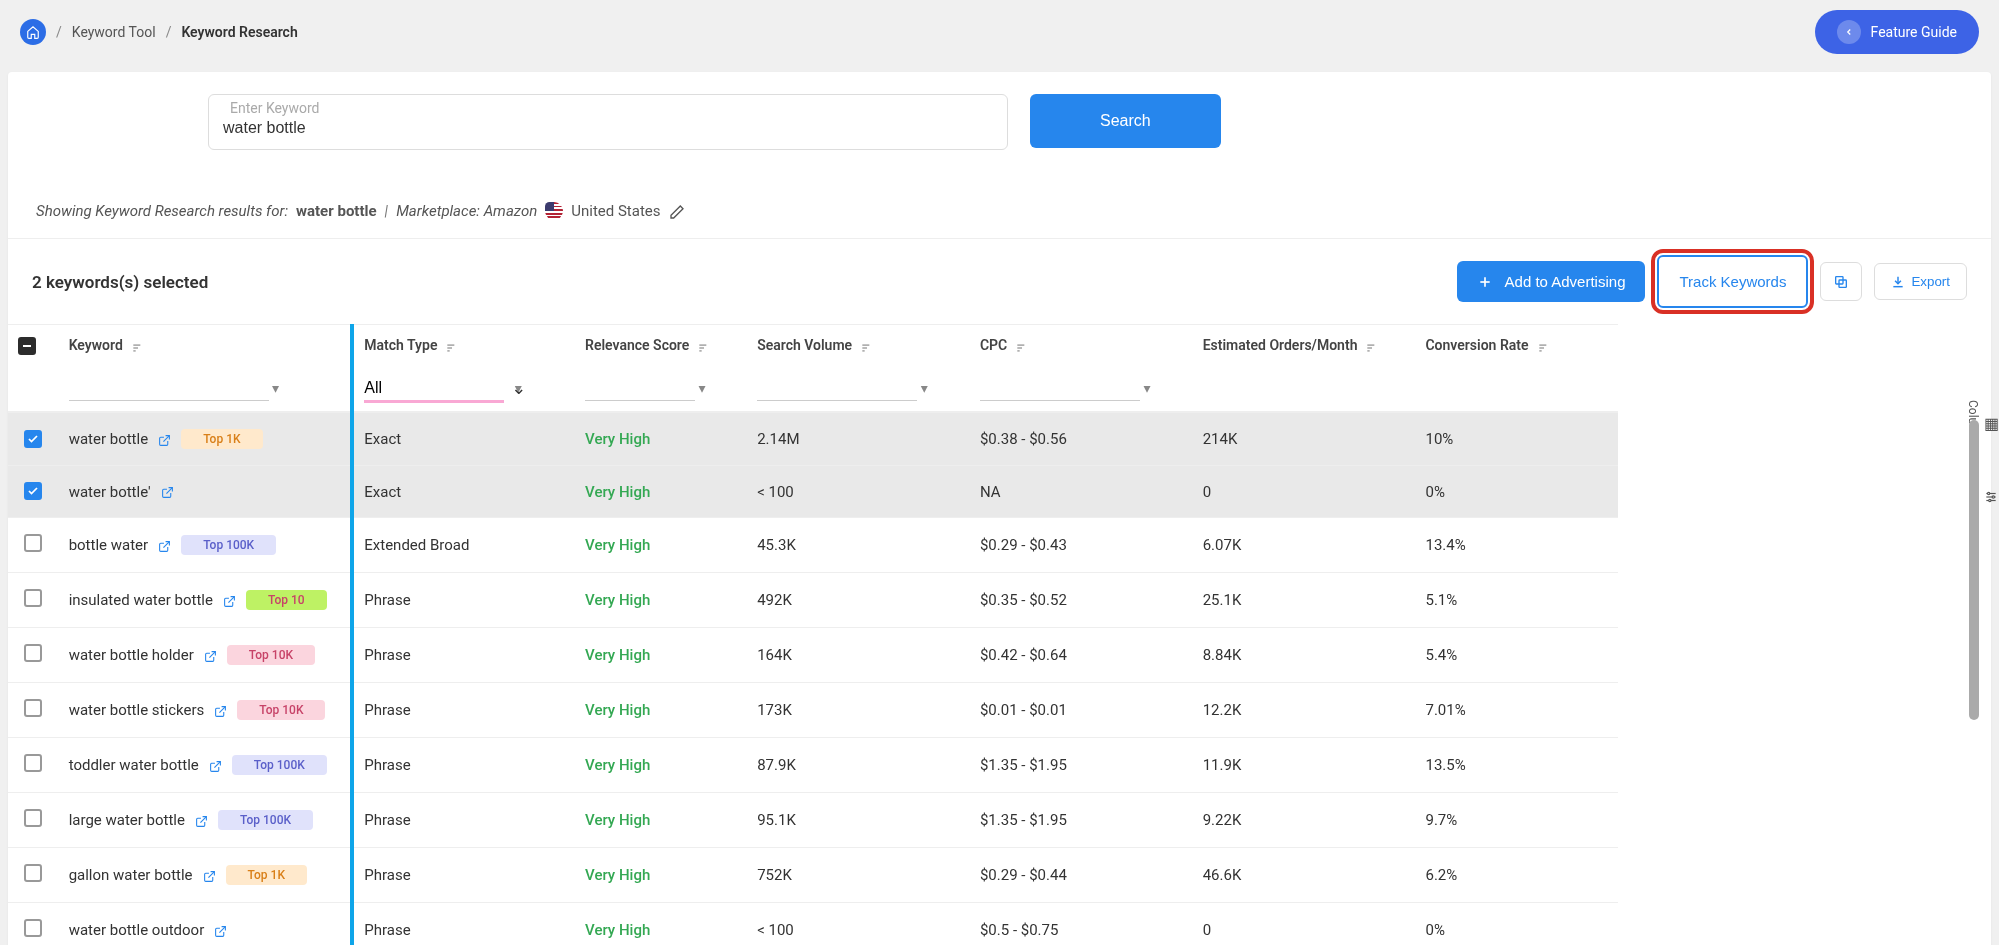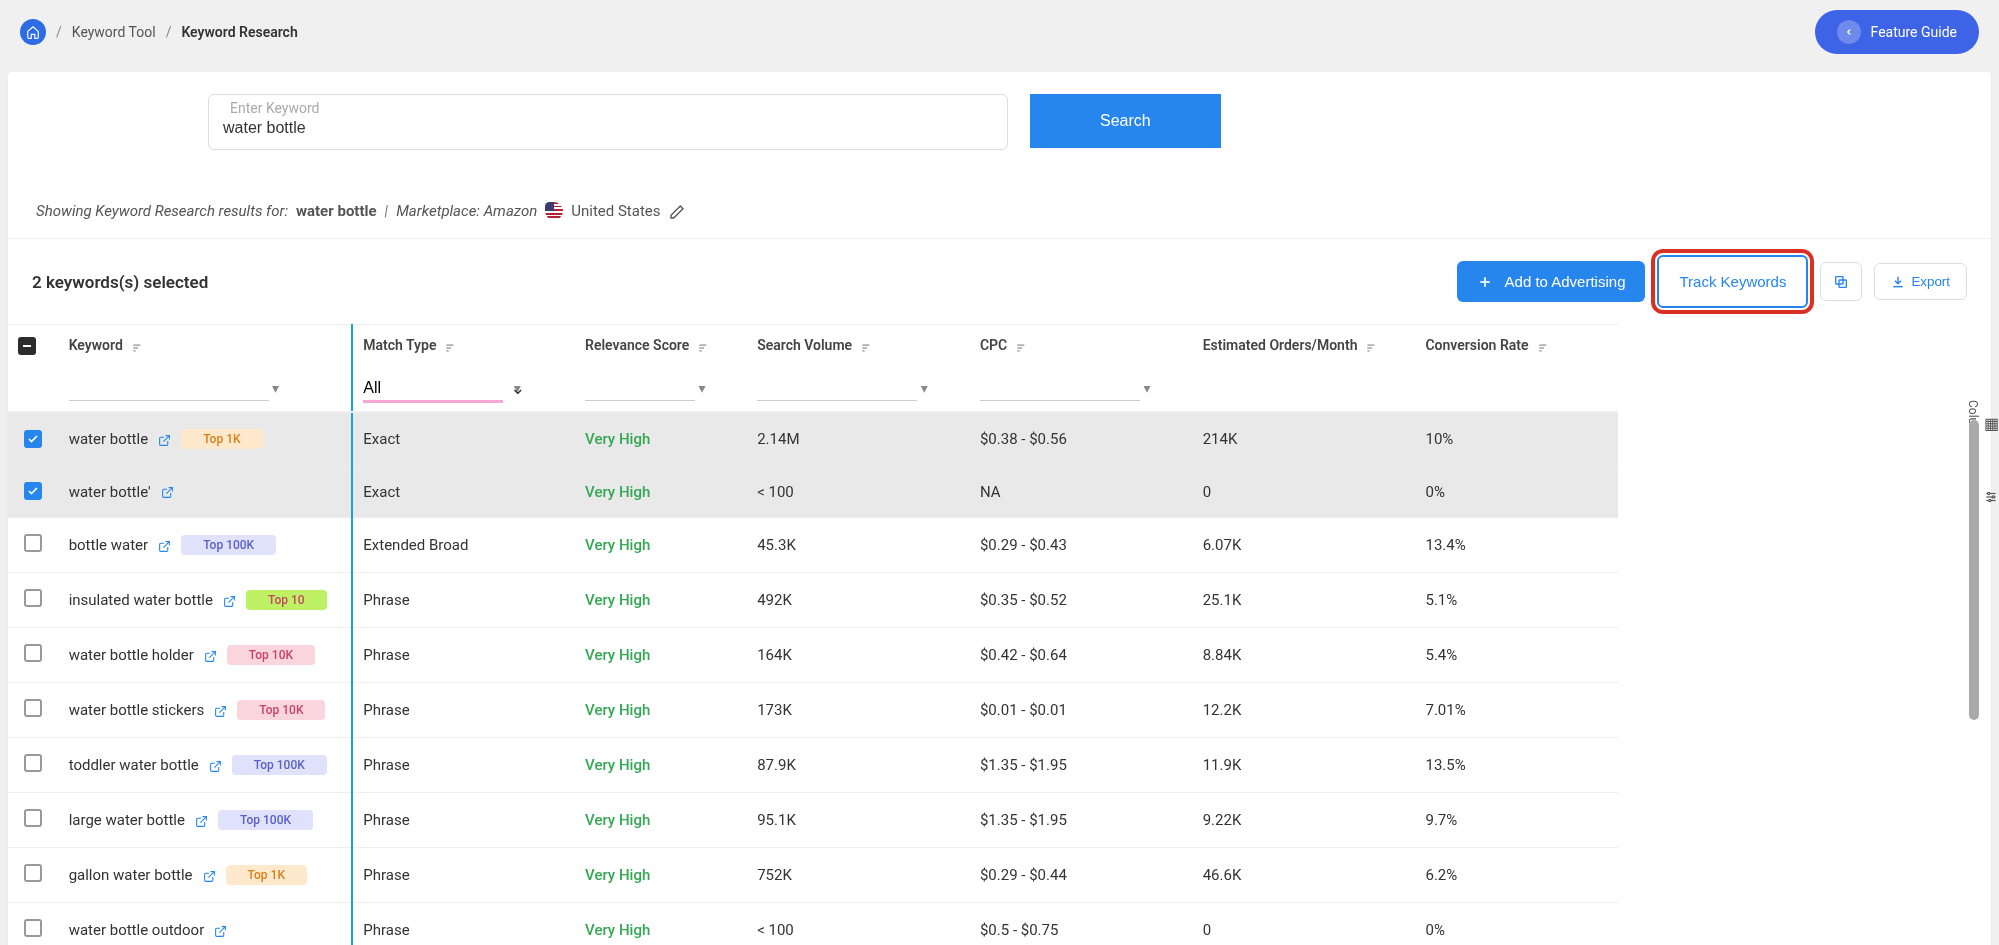--- a/index.html
+++ b/index.html
@@ -10,40 +10,40 @@
 .breadcrumb-sep { color: #888; }
 .breadcrumb-link { color: #555; }
 .breadcrumb-cur { color: #333; font-weight: 600; }
 .feature-guide { background: #3d63e6; color: white; padding: 10px 22px; border-radius: 24px; display: flex; align-items: center; gap: 10px; cursor: pointer; }
 .fg-circle { width: 24px; height: 24px; border-radius: 50%; background: rgba(255,255,255,0.25); display: flex; align-items: center; justify-content: center; }
 .main-panel { background: #fff; margin: 8px; border-radius: 4px; box-shadow: 0 1px 3px rgba(0,0,0,0.05); }
 .search-row { padding: 22px 40px 40px 200px; display: flex; gap: 22px; align-items: flex-start; }
 .search-wrap { position: relative; width: 800px; }
 .search-box { width: 100%; border: 1px solid #ddd; border-radius: 6px; padding: 24px 14px 12px 14px; font-size: 16px; color: #333; }
 .search-label { position: absolute; top: 6px; left: 22px; font-size: 14px; color: #aaa; text-align: center; }
-.search-btn { background: #2686ed; color: #fff; border: none; padding: 18px 70px; border-radius: 0; font-size: 16px; cursor: pointer; }
+.search-btn { background: #2686ed; color: #fff; border: none; padding: 18px 70px; border-radius: 6px; font-size: 16px; cursor: pointer; }
 .results-text { padding: 12px 28px 18px; font-style: italic; color: #555; font-size: 15px; display: flex; align-items: center; gap: 8px; }
 .results-text .kw { font-weight: 700; font-style: normal; }
 .results-text .sep { color: #777; }
 .flag { width: 18px; height: 18px; border-radius: 50%; background: linear-gradient(#b22234 10%, #fff 10% 20%, #b22234 20% 30%, #fff 30% 40%, #b22234 40% 50%, #fff 50% 60%, #b22234 60% 70%, #fff 70% 80%, #b22234 80% 90%, #fff 90%); position: relative; display: inline-block; }
 .flag::before { content:""; position:absolute; top:0; left:0; width:9px; height:9px; background:#3c3b6e; border-top-left-radius:50%; }
 .pencil { color:#555; cursor:pointer; }
 .divider { height:1px; background:#eee; }
 .action-row { display: flex; justify-content: space-between; align-items: center; padding: 16px 24px; }
 .sel-count { font-size: 17px; font-weight: 600; }
 .action-btns { display: flex; gap: 12px; align-items: center; }
 .btn { border-radius: 6px; padding: 12px 20px; font-size: 15px; cursor: pointer; display: inline-flex; align-items: center; gap: 12px; }
 .btn-primary { background: #2686ed; color: #fff; border: none; }
 .btn-track { background: #fff; color: #2686ed; border: 2px solid #2686ed; font-weight: 500; outline: 4px solid #d93025; outline-offset: 2px; padding: 16px 20px; }
 .btn-sq { background: #fff; border: 1px solid #ddd; color: #2686ed; padding: 10px 12px; border-radius: 6px; cursor: pointer; }
 .btn-export { background:#fff; border:1px solid #ddd; color:#2686ed; display:inline-flex; gap:6px; align-items:center; padding:10px 16px; border-radius:6px; cursor:pointer; }
 .table-wrap { position: relative; width: 1610px; }
 .tbl { width: 100%; border-collapse: collapse; }
 .tbl th { text-align: left; font-size: 14px; color: #444; font-weight: 600; padding: 12px 10px; border-top: 1px solid #eee; }
-.tbl th.border-r, .tbl td.border-r { border-right: 2px solid #0ea5e9; }
+.tbl th.border-r, .tbl td.border-r { border-right: 4px solid #0ea5e9; }
 .sort-icon { color:#888; margin-left:8px; vertical-align:middle; }
 .filter-row td { padding: 8px 10px; border-bottom: 2px solid #eee; }
 .filter-input { width: 100%; max-width: 200px; border: none; border-bottom: 1px solid #ccc; background: transparent; padding: 4px 0; }
 .filter-select { width: 140px; border: none; border-bottom: 3px solid #f9a8d4; background: transparent; padding: 4px 0; font-size: 16px; appearance: none; }
 .sel-wrap { position: relative; display: inline-block; }
 .sel-arrow { position: absolute; right: -22px; top: 2px; font-size: 18px; }
 .funnel { color:#888; }
 .tbl tbody tr { border-bottom: 1px solid #eee; }
 .tbl tbody td { padding: 16px 10px; font-size: 15px; color: #333; }
 .row-sel { background: #e9e9e9; }

